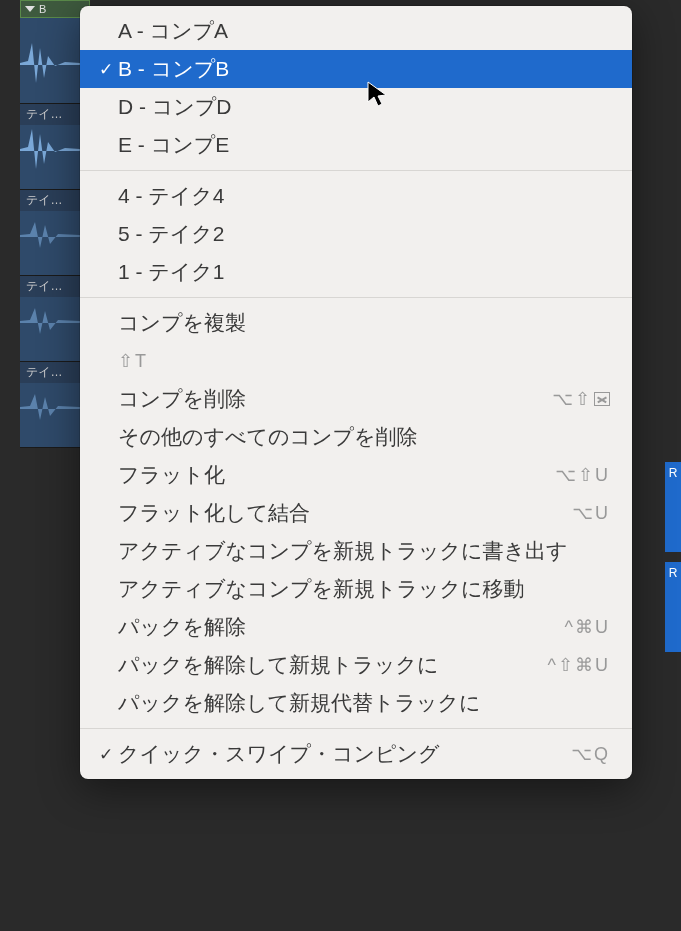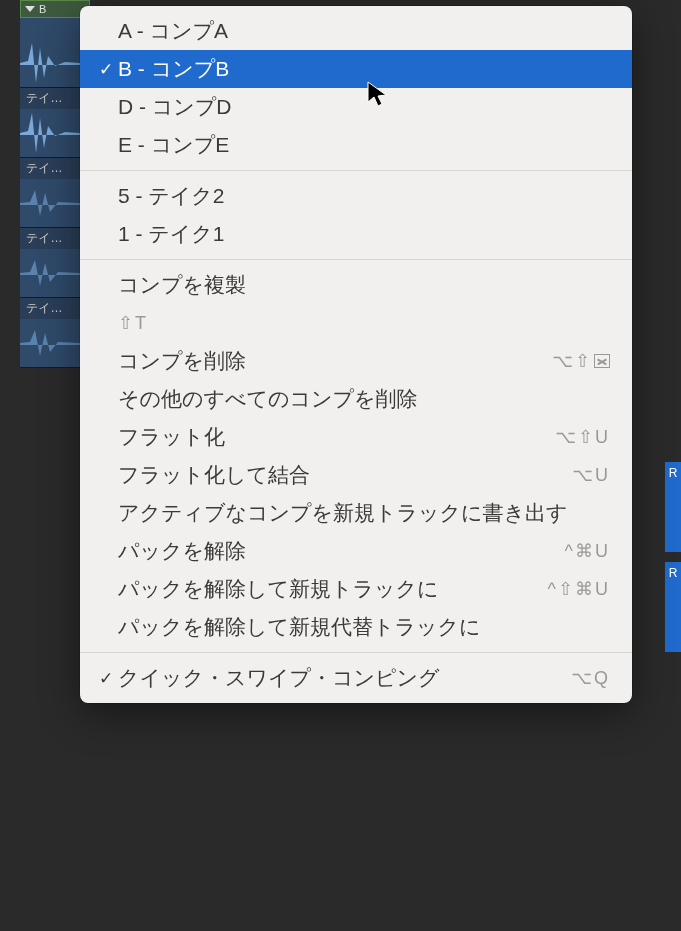--- a/index.html
+++ b/index.html
@@ -29,21 +29,21 @@
     color: #e0e0e0;
   }
   .track-header .disclosure {
     width: 0; height: 0;
     border-left: 5px solid transparent;
     border-right: 5px solid transparent;
     border-top: 6px solid #e0e0e0;
     margin-right: 4px;
   }
   .lane {
-    height: 70px;
+    height: 86px;
     background: #2f4a6a;
     border-bottom: 1px solid #1a1a1a;
     position: relative;
     text-decoration: underline;
   }
   .lane-label {
     position: absolute;
     top: 0; left: 0;
     background: #2a3e58;
     color: #d0d0d0;
@@ -209,20 +209,25 @@
         <span class="check-col hidden">✓</span>
         <span class="label-col">E - コンプE</span>
         <span class="shortcut-col"></span>
       </div>
     </div>
   <div class="menu-sep"></div>
 
   <div id="takes">
       <div class="menu-item">
         <span class="check-col hidden">✓</span>
+        <span class="label-col">4 - テイク4</span>
+        <span class="shortcut-col"></span>
+      </div>
+      <div class="menu-item">
+        <span class="check-col hidden">✓</span>
         <span class="label-col">5 - テイク2</span>
         <span class="shortcut-col"></span>
       </div>
       <div class="menu-item">
         <span class="check-col hidden">✓</span>
         <span class="label-col">1 - テイク1</span>
         <span class="shortcut-col"></span>
       </div>
     </div>
   <div class="menu-sep"></div>
@@ -253,20 +258,25 @@
         <span class="shortcut-col">⌥⇧U</span>
       </div>
       <div class="menu-item">
         <span class="check-col hidden">✓</span>
         <span class="label-col">フラット化して結合</span>
         <span class="shortcut-col">⌥U</span>
       </div>
       <div class="menu-item">
         <span class="check-col hidden">✓</span>
         <span class="label-col">アクティブなコンプを新規トラックに書き出す</span>
+        <span class="shortcut-col"></span>
+      </div>
+      <div class="menu-item">
+        <span class="check-col hidden">✓</span>
+        <span class="label-col">アクティブなコンプを新規トラックに移動</span>
         <span class="shortcut-col"></span>
       </div>
       <div class="menu-item">
         <span class="check-col hidden">✓</span>
         <span class="label-col">パックを解除</span>
         <span class="shortcut-col">^⌘U</span>
       </div>
       <div class="menu-item">
         <span class="check-col hidden">✓</span>
         <span class="label-col">パックを解除して新規トラックに</span>

